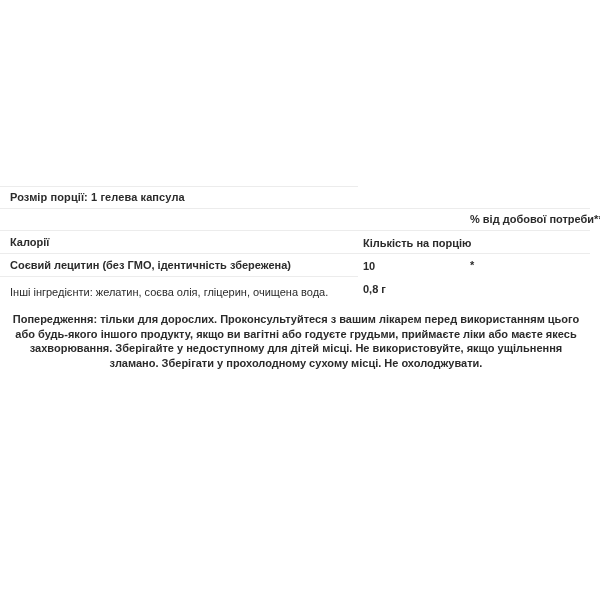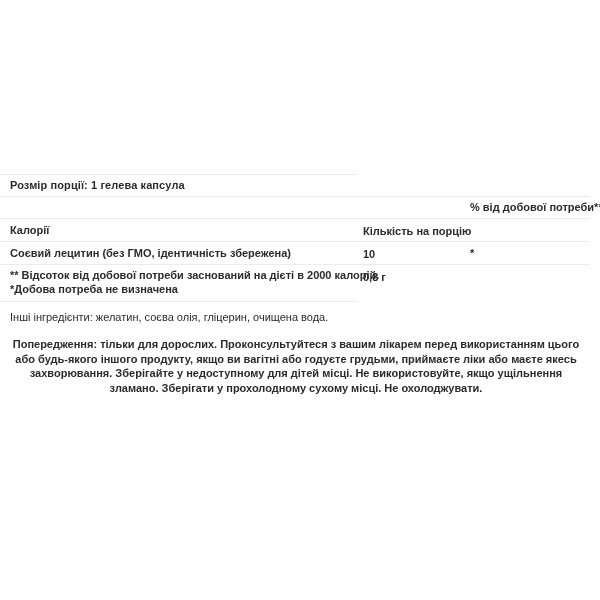--- a/index.html
+++ b/index.html
@@ -106,21 +106,21 @@
     margin: 13px 18px 0 10px;
     font-size: 11px;
     font-weight: 700;
     line-height: 14.5px;
     text-align: center;
   }
 </style>
 </head>
 <body>
 
-<div class="panel" style="top:174px;">
+<div class="panel" style="top:186px;">
 
   <div class="srow meta-row rule-short">
     <span class="cell-name">Розмір порції: 1 гелева капсула</span>
   </div>
 
 
   <div class="srow head-row rule-full">
     <span class="cell-name"></span>
     <span class="cell-amount">Кількість на порцію</span>
     <span class="cell-dv">% від добової потреби**</span>
@@ -132,22 +132,18 @@
     <span class="cell-dv"></span>
   </div>
 
 
   <div class="srow data-row rule-full">
     <span class="cell-name">Соєвий лецитин (без ГМО, ідентичність збережена)</span>
     <span class="cell-amount">0,8 г</span>
     <span class="cell-dv">*</span>
   </div>
 
-  <div class="footnote-block rule-full">
-    <div class="footnote-line">** Відсоток від добової потреби заснований на дієті в 2000 калорій.</div>
-    <div class="footnote-line">*Добова потреба не визначена</div>
-  </div>
 
   <div class="ingredients rule-short">Інші інгредієнти: желатин, соєва олія, гліцерин, очищена вода.</div>
 
   <div class="warning">Попередження: тільки для дорослих. Проконсультуйтеся з вашим лікарем перед використанням цього або будь-якого іншого продукту, якщо ви вагітні або годуєте грудьми, приймаєте ліки або маєте якесь захворювання. Зберігайте у недоступному для дітей місці. Не використовуйте, якщо ущільнення зламано. Зберігати у прохолодному сухому місці. Не охолоджувати.</div>
 
 </div>
 
 </body></html>

